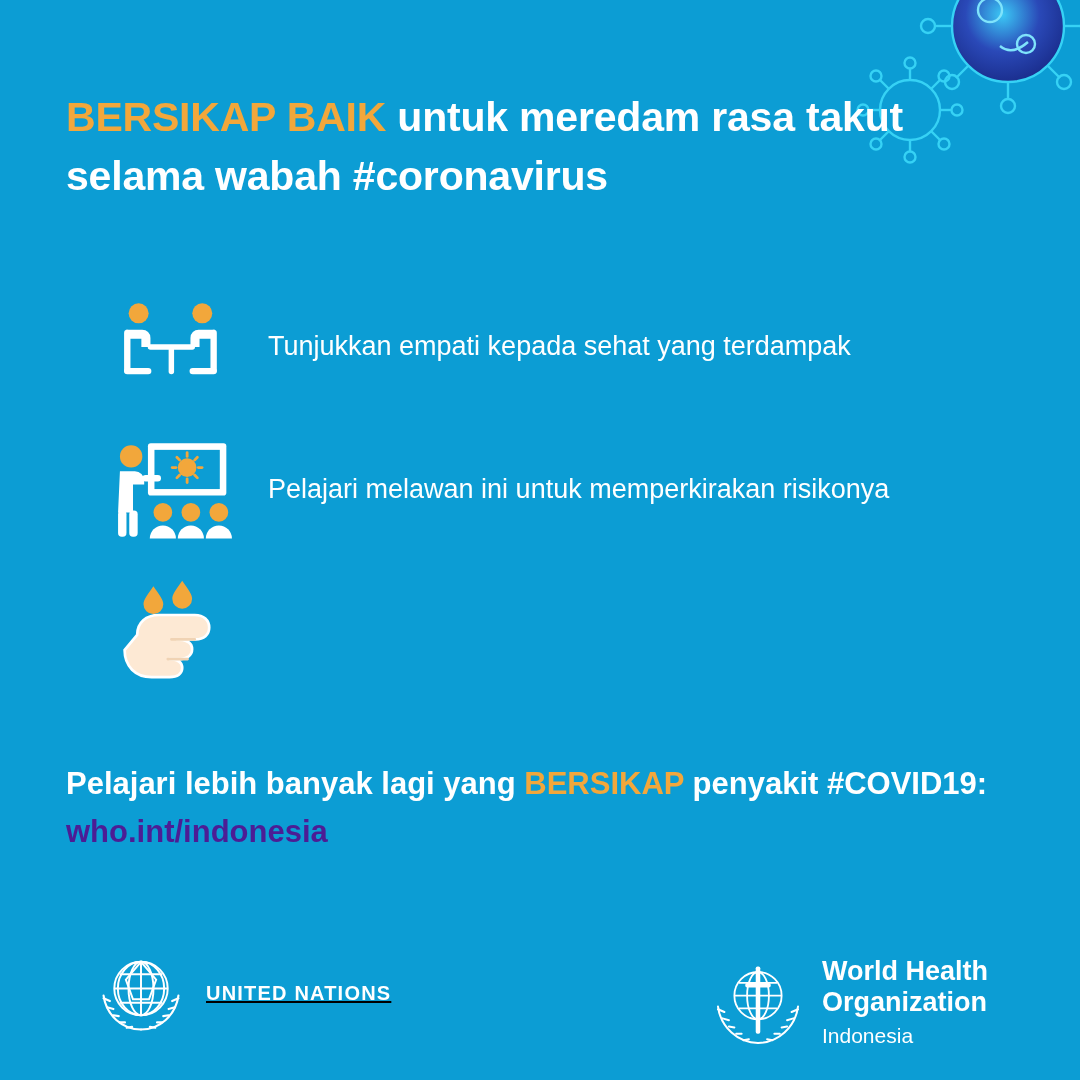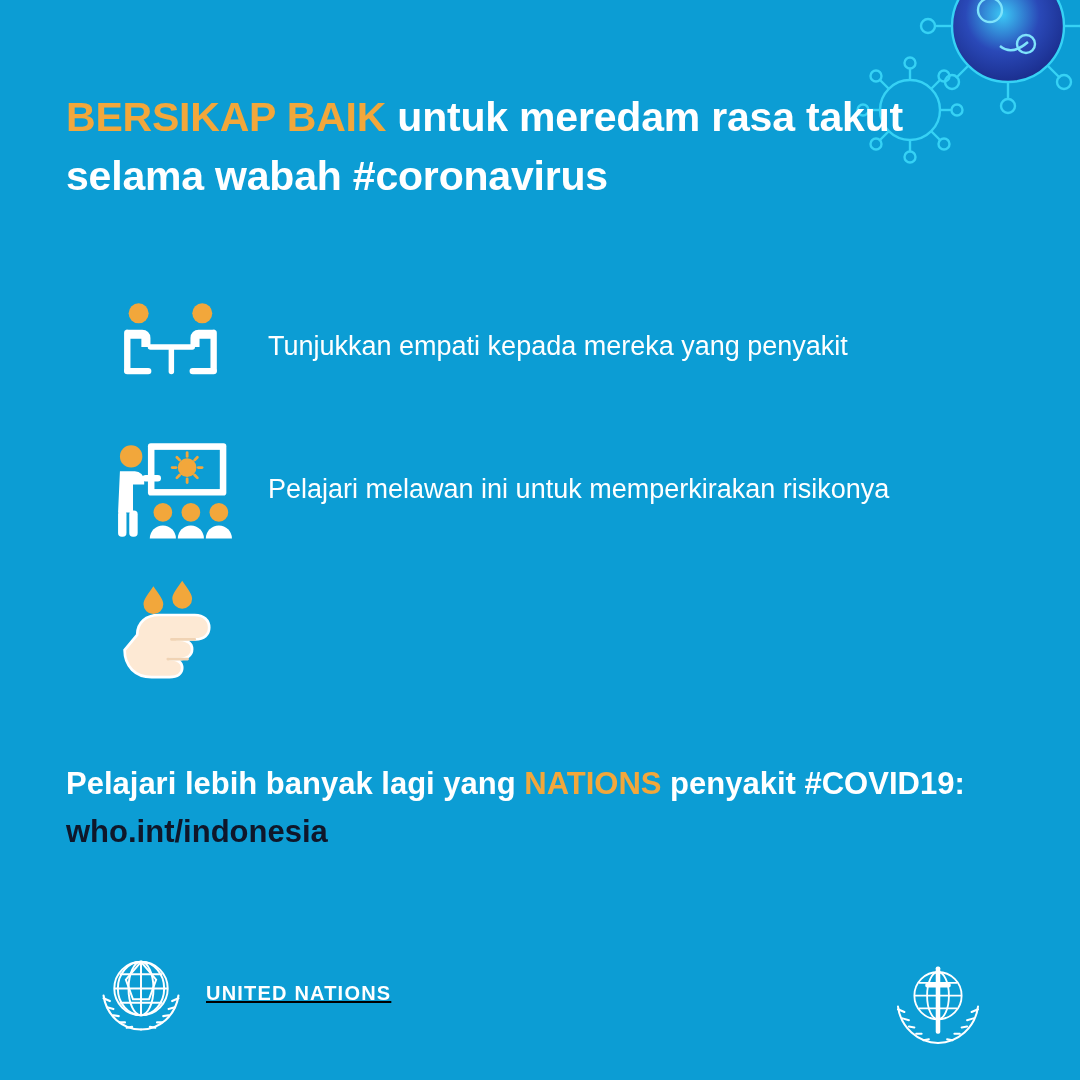--- a/index.html
+++ b/index.html
@@ -71,21 +71,21 @@
   .learn-more {
     position: absolute;
     left: 66px;
     top: 760px;
     width: 940px;
     color: #ffffff;
     font-size: 31px;
     font-weight: bold;
     line-height: 1.55;
   }
-  .learn-more .url { color: #0f172a; }
+  .learn-more .url { color: #4c1d95; }
 
   
   .footer-left {
     position: absolute;
     left: 92px;
     bottom: 38px;
     display: flex;
     align-items: center;
     text-decoration: underline;
   }
@@ -193,21 +193,21 @@
 
         <circle cx="100" cy="18" r="11" fill="#f2a73b"></circle>
         <path d="M114 36 h-18 a9 9 0 0 0 -9 9 v10 h10 v-9 h17 z" fill="#ffffff"></path>
         <rect x="109" y="36" width="7" height="48" rx="3.5" fill="#ffffff"></rect>
         <rect x="86" y="78" width="30" height="7" rx="3.5" fill="#ffffff"></rect>
 
         <rect x="40" y="52" width="52" height="6" rx="3" fill="#ffffff"></rect>
         <rect x="63" y="55" width="6" height="30" rx="3" fill="#ffffff"></rect>
       </svg>
     </div>
-    <div class="tip-text">Tunjukkan empati kepada mereka yang penyakit</div>
+    <div class="tip-text">Tunjukkan empati kepada sehat yang terdampak</div>
   </div>
 
   <div class="tip">
     <div class="tip-icon">
       <svg viewBox="0 0 150 120" width="140" height="112" aria-hidden="true">
 
         <rect x="46" y="10" width="84" height="56" rx="3" fill="#ffffff"></rect>
         <rect x="53" y="17" width="70" height="42" fill="#0c9dd4"></rect>
         <circle cx="88" cy="36" r="10" fill="#f2a73b"></circle>
         <g stroke="#f2a73b" stroke-width="3" stroke-linecap="round">
@@ -251,21 +251,21 @@
                  c12 0 18 4 18 11 c0 7 -6 11 -16 11 h-10
                  c10 0 15 4 15 10 c0 6 -5 10 -14 10 h-20 c-18 0 -30 -12 -30 -30 z" fill="#fde9d4" stroke="#ffffff" stroke-width="3"></path>
         <path d="M66 67 h26 M62 89 h22" stroke="#f0d3b4" stroke-width="3" stroke-linecap="round" fill="none"></path>
       </svg>
     </div>
   </div>
 
 </div>
 
 <div class="learn-more">
-  <span>Pelajari lebih banyak lagi yang </span><span class="accent">NATIONS</span><span> penyakit #COVID19: </span><span class="url">who.int/indonesia</span>
+  <span>Pelajari lebih banyak lagi yang </span><span class="accent">BERSIKAP</span><span> penyakit #COVID19: </span><span class="url">who.int/indonesia</span>
 </div>
 
 <div class="footer-left">
   <svg viewBox="0 0 110 110" width="98" height="98" aria-hidden="true">
     <g fill="none" stroke="#ffffff" stroke-width="2.2">
       <circle cx="55" cy="50" r="30"></circle>
       <ellipse cx="55" cy="50" rx="14" ry="30"></ellipse>
       <ellipse cx="55" cy="50" rx="26" ry="30"></ellipse>
       <line x1="25" y1="50" x2="85" y2="50"></line>
       <path d="M31 34 h48"></path>
@@ -297,13 +297,18 @@
       <rect x="52.5" y="16" width="5" height="74" rx="2"></rect>
       <rect x="41" y="34" width="28" height="5" rx="2"></rect>
     </g>
     <g fill="none" stroke="#ffffff" stroke-width="2.2" stroke-linecap="round">
       <path d="M55 100 C33 100 14 83 11 60"></path>
       <path d="M55 100 C77 100 96 83 99 60"></path>
       <path d="M18 66 l-7 -3 M23 75 l-7 -2 M29 83 l-6 -1 M37 90 l-6 0 M45 96 l-6 1
                M92 66 l7 -3 M87 75 l7 -2 M81 83 l6 -1 M73 90 l6 0 M65 96 l6 1"></path>
     </g>
   </svg>
+  <div class="who-words">
+    <div class="who-line">World Health</div>
+    <div class="who-line">Organization</div>
+    <div class="who-country">Indonesia</div>
+  </div>
 </div>
 
 </body></html>

